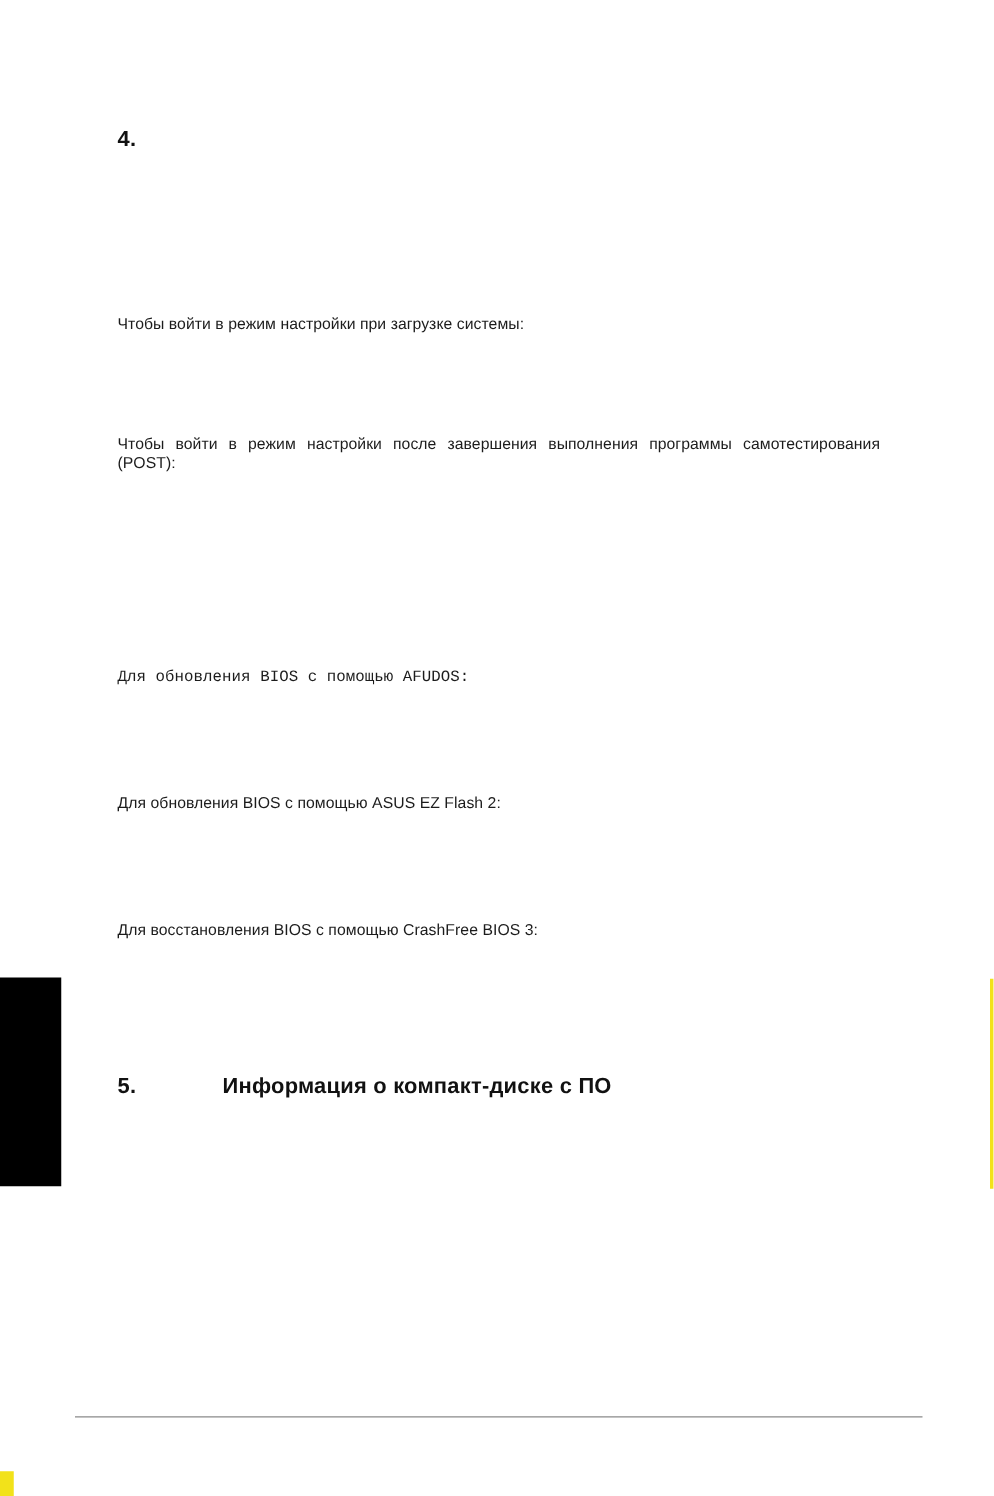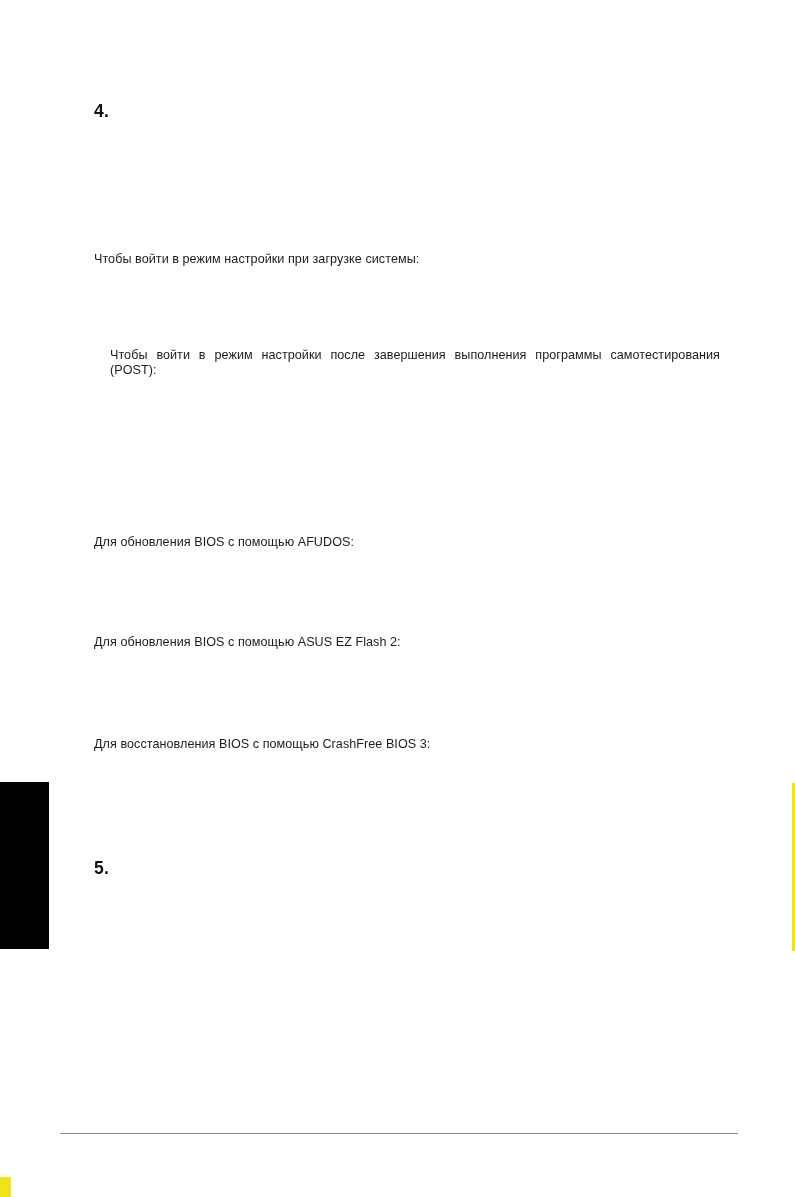--- a/index.html
+++ b/index.html
@@ -86,28 +86,27 @@
     position: absolute;
     font-size: 12.6px;
     line-height: 15px;
     color: #1c1c1c;
     letter-spacing: 0.05px;
   }
   .para.justify {
     text-align: justify;
     text-align-last: left;
     width: 610px;
-    margin-left: 16px;
   }
 
   
   #heading-bios { left: 0; top: 101px; }
   #p-enter-boot { left: 0; top: 252px; }
   #p-enter-post { left: 0; top: 348px; width: 610px; }
-  #p-afudos    { left: 0; top: 535px; }
+  #p-afudos    { left: 0; top: 535px; font-family: Liberation Mono, monospace; }
   #p-ezflash   { left: 0; top: 635px; }
   #p-crashfree { left: 0; top: 737px; }
   #heading-cd  { left: 0; top: 858px; }
 </style>
 </head>
 <body>
 
 <div class="page">
 
   <div class="side-tab"></div>
@@ -126,16 +125,17 @@
     <div class="para justify" id="p-enter-post">Чтобы войти в режим настройки после завершения выполнения программы самотестирования (POST):</div>
 
     <div class="para" id="p-afudos">Для обновления BIOS с помощью AFUDOS:</div>
 
     <div class="para" id="p-ezflash">Для обновления BIOS с помощью ASUS EZ Flash 2:</div>
 
     <div class="para" id="p-crashfree">Для восстановления BIOS с помощью CrashFree BIOS 3:</div>
 
     <div class="section-heading" id="heading-cd">
       <span class="num">5.</span>
+      <span class="txt">Информация о компакт-диске с ПО</span>
     </div>
 
   </div>
 </div>
 
 </body></html>

